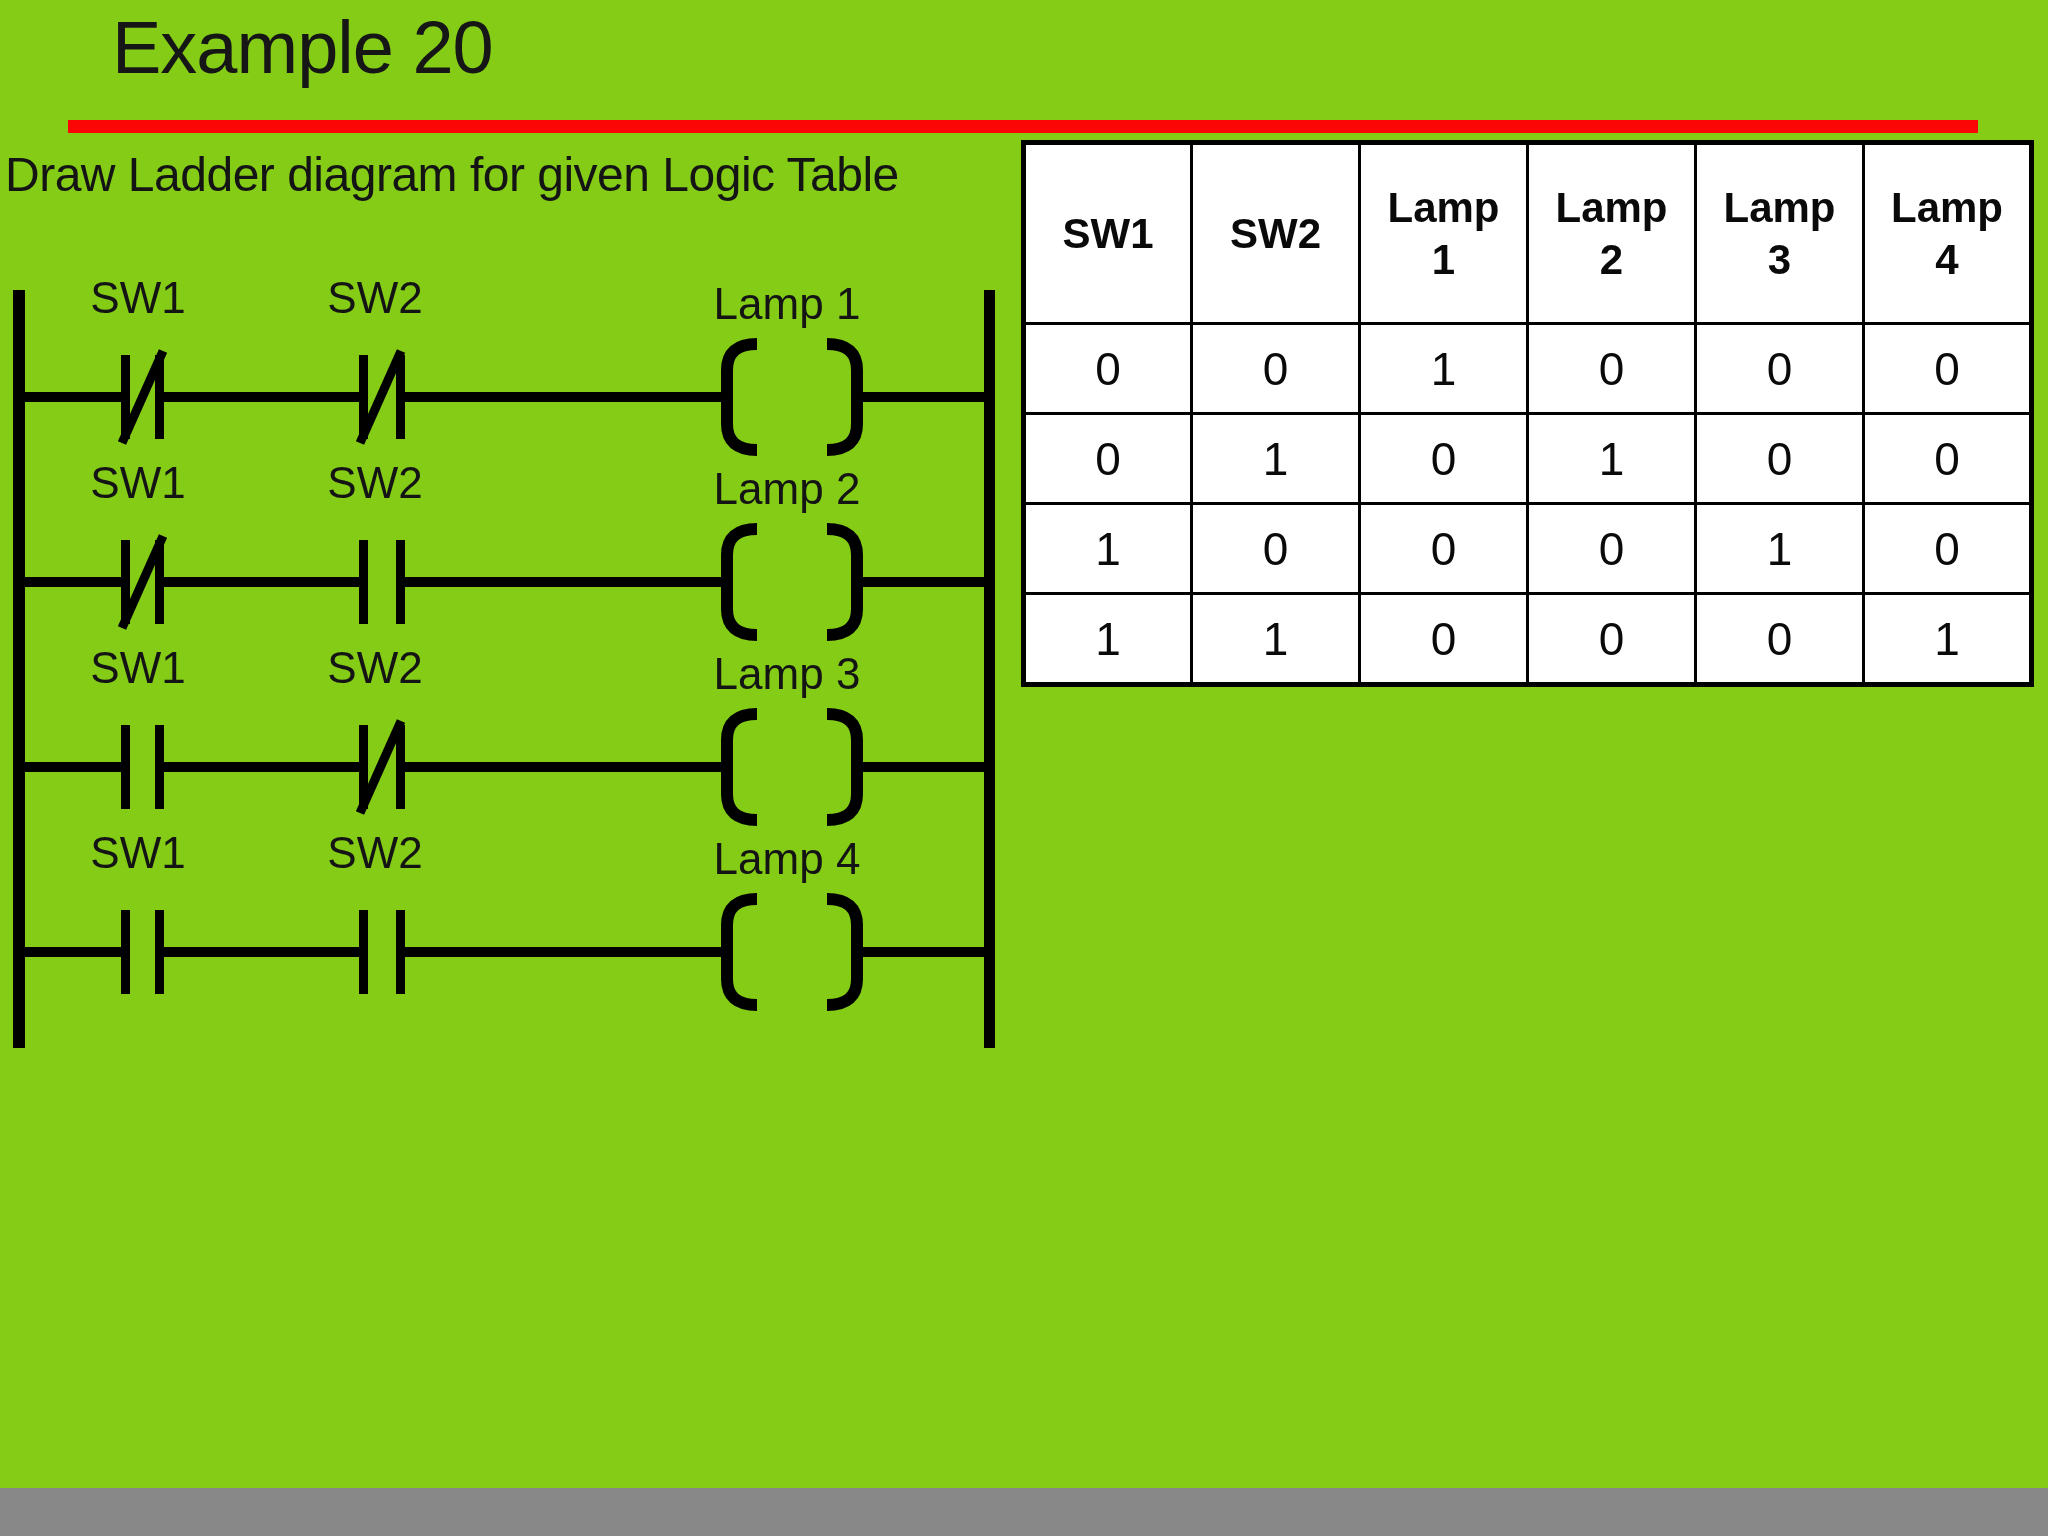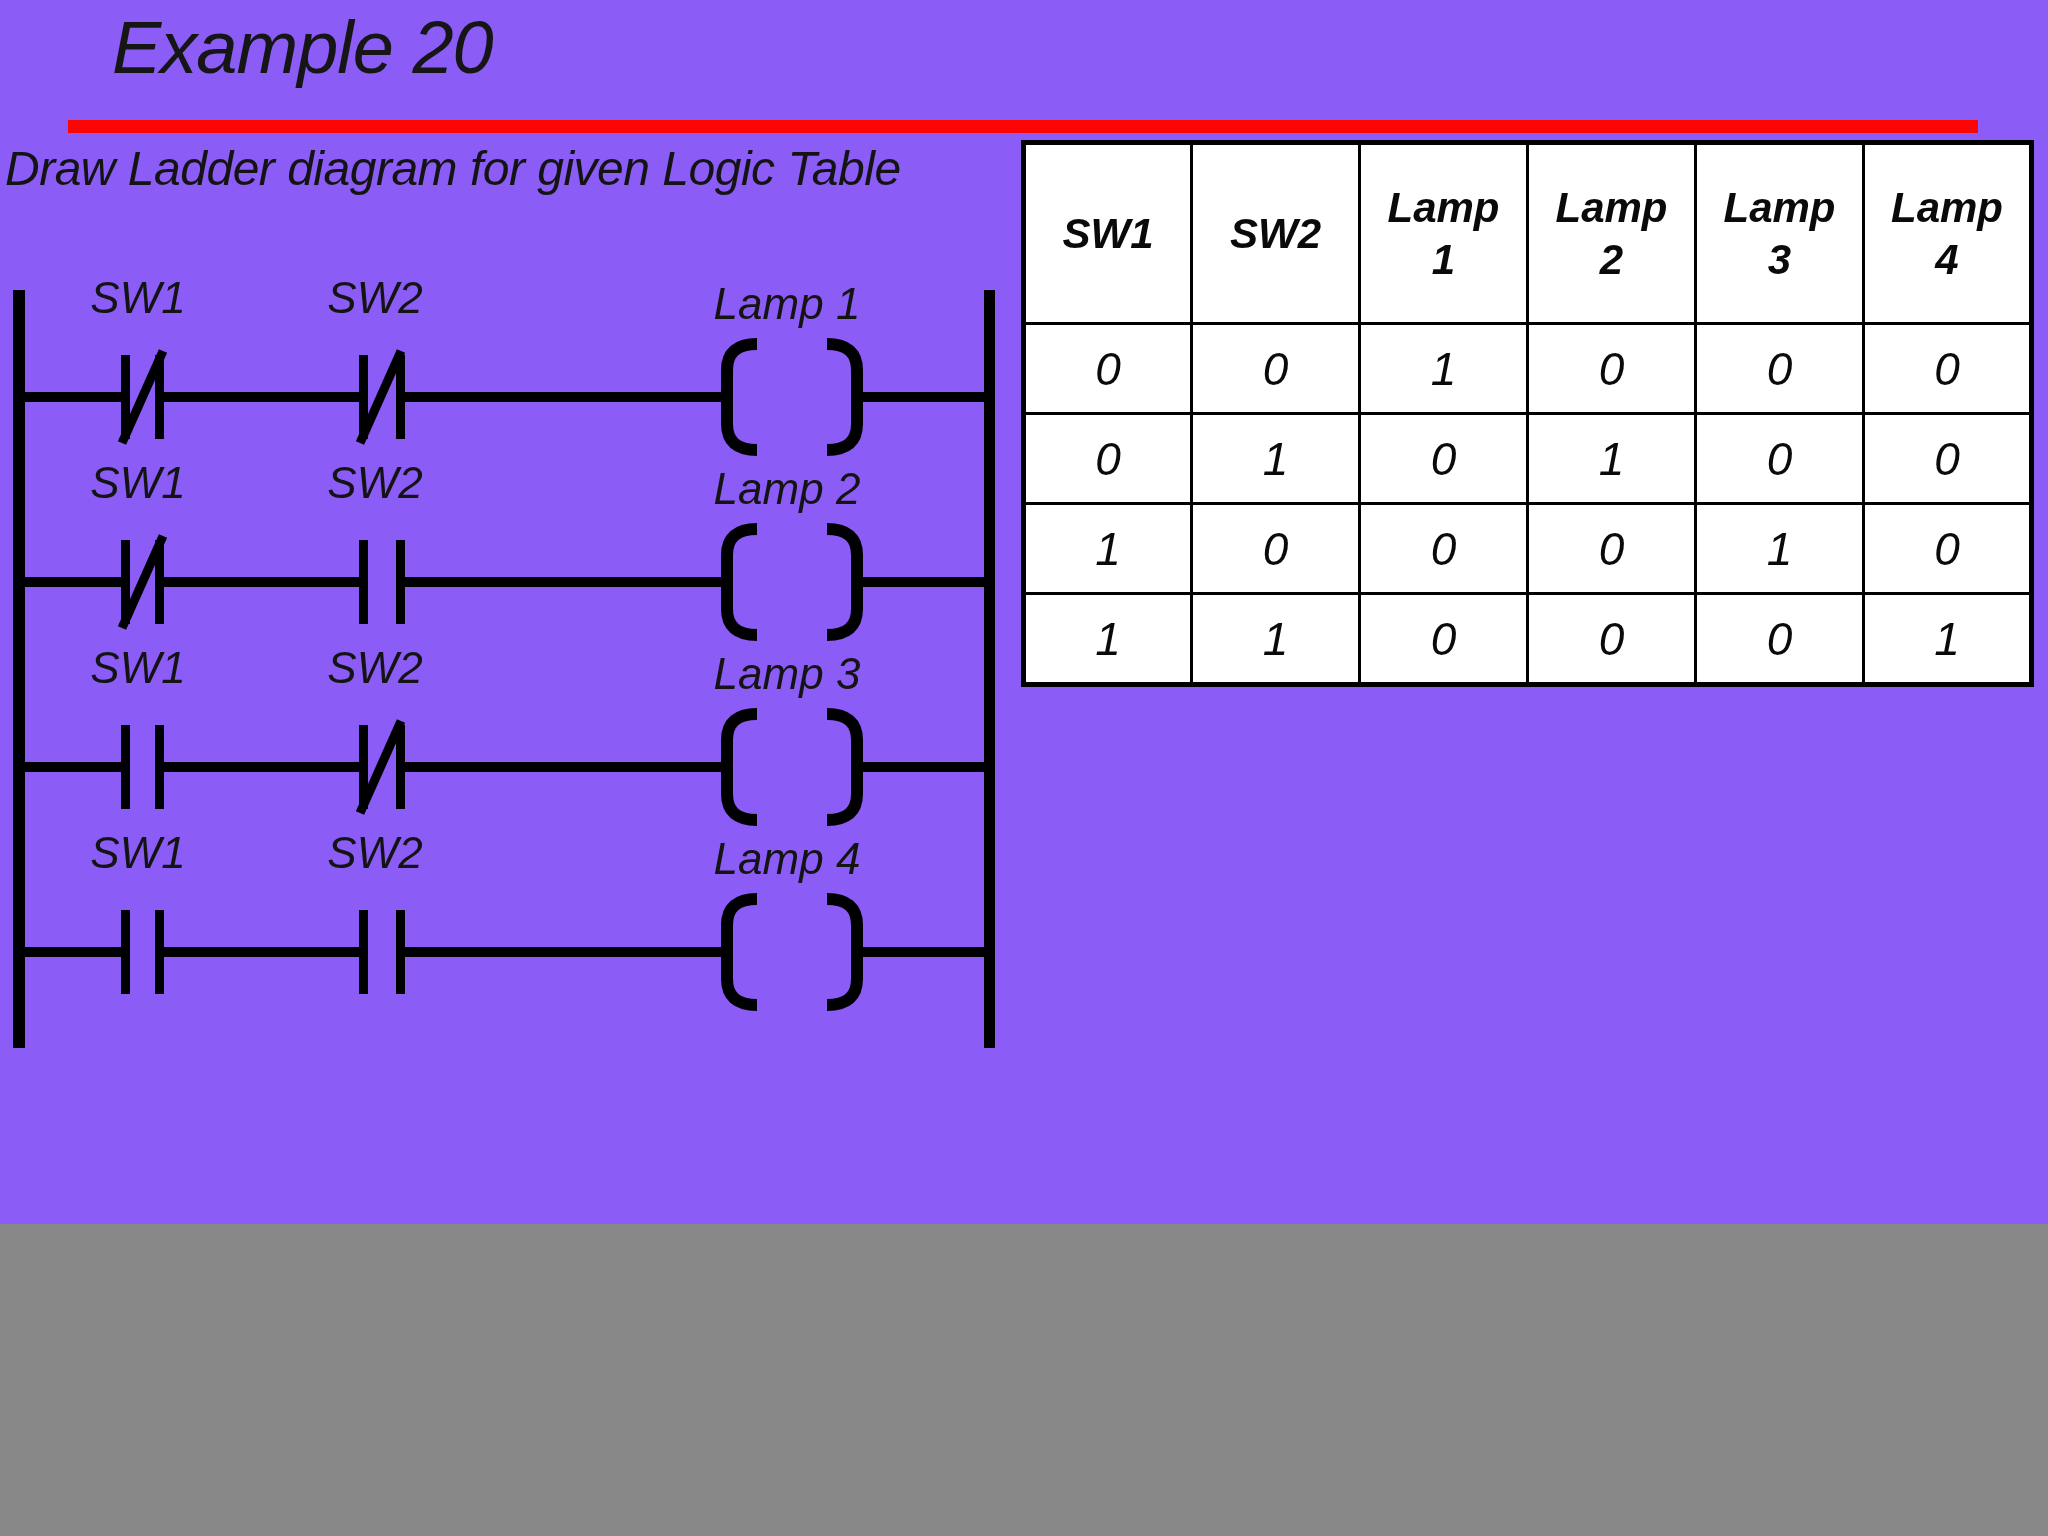--- a/index.html
+++ b/index.html
@@ -1,33 +1,32 @@
 <!DOCTYPE html>
 <html><head>
 <meta charset="utf-8">
 <style>
   html,body { margin:0; padding:0; background:#888; }
   .slide {
-    position:relative; width:2048px; height:1224px;
-    background:#8b5cf6; overflow:hidden;
+    position:relative; width:2048px; height:1488px;
+    background:#84cc16; overflow:hidden;
     font-family:"Liberation Sans","DejaVu Sans",sans-serif;
     color:#111;
-    font-style:italic;
   }
   .title {
     position:absolute; left:112px; top:6px;
     font-size:74px; line-height:84px; letter-spacing:-1px;
     color:#161616; white-space:nowrap;
   }
   .red-rule {
     position:absolute; left:68px; top:120px; width:1910px; height:13px;
     background:#fb0505;
   }
   .subtitle {
-    position:absolute; left:5px; top:140px;
+    position:absolute; left:5px; top:146px;
     font-size:48px; line-height:58px; letter-spacing:-0.5px;
     color:#141414; white-space:nowrap;
   }
   .ladder-label {
     position:absolute; font-size:44px; line-height:50px;
     text-align:center; color:#141414; white-space:nowrap;
   }
   .sw-label { width:160px; }
   .lamp-label { width:200px; }
   svg.ladder { position:absolute; left:0; top:230px; }

